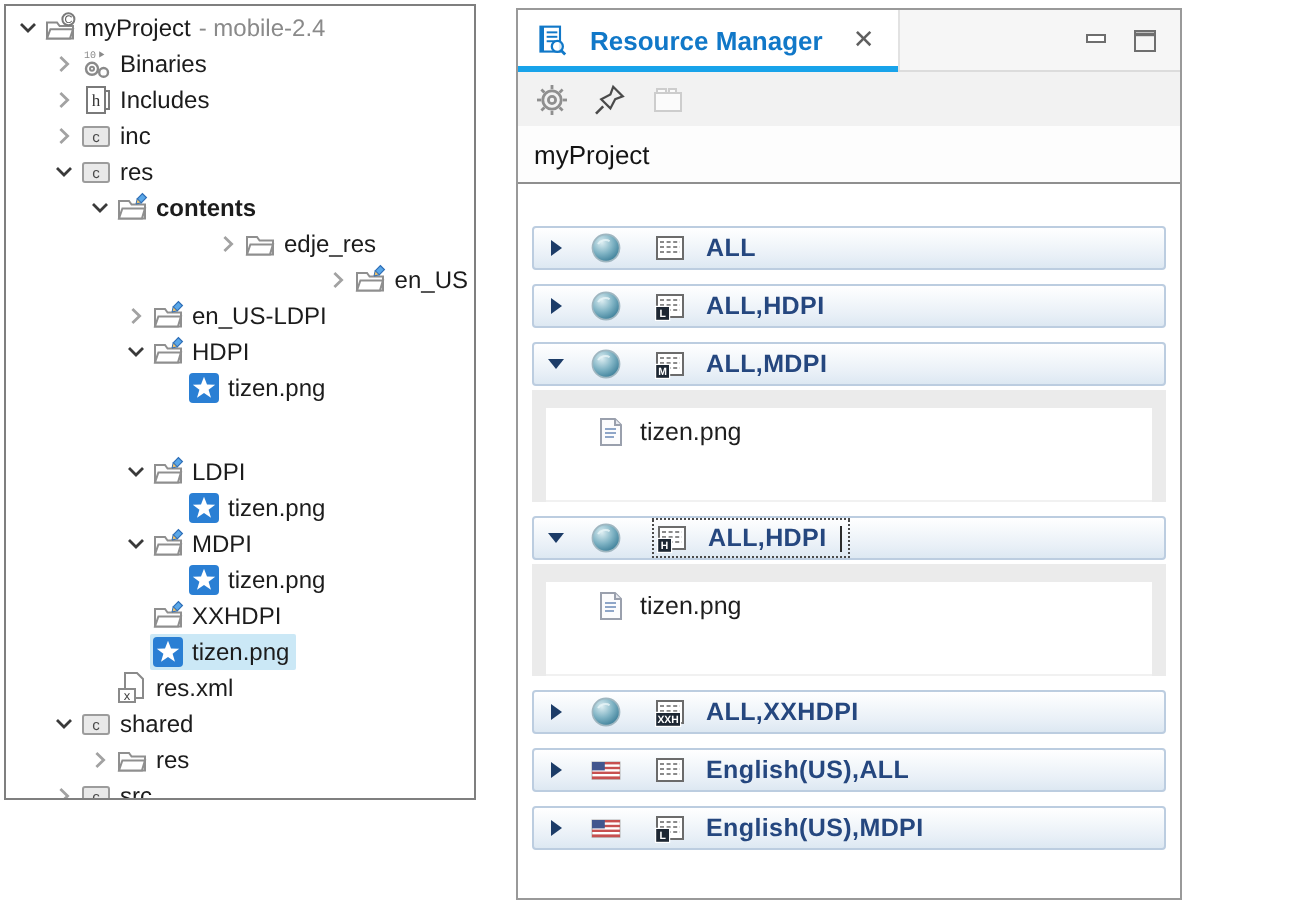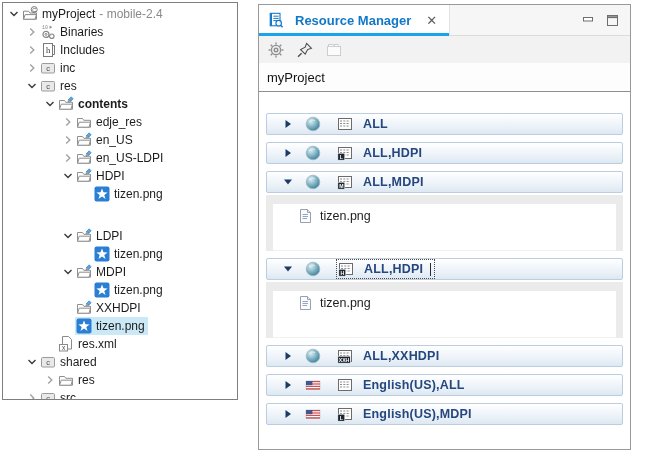--- a/index.html
+++ b/index.html
@@ -19,21 +19,21 @@
   .tw{width:14px;height:14px;flex:0 0 14px;display:flex;align-items:center;justify-content:center;}
   .tw svg{width:10px;height:10px;display:block;}
   .row-c{display:flex;align-items:center;padding:1px 3px 1px 1px;border-radius:1px;}
   .row-c.sel{background:#cbe8f6;}
   .ic16{width:16px;height:16px;flex:0 0 16px;margin-right:4px;display:flex;align-items:center;justify-content:center;}
   .ic16 svg{width:16px;height:16px;display:block;}
   .t-label{font-size:12px;color:#1c1c1c;line-height:16px;}
   .t-suffix{font-size:12px;color:#8a8a8a;margin-left:4px;}
   
   .rm-panel{
-    position:absolute;left:258px;top:4px;width:373px;height:446px;
+    position:absolute;left:258px;top:4px;width:333px;height:446px;
     border:1px solid #999;background:#fff;box-sizing:border-box;
     display:flex;flex-direction:column;
   }
   .rm-tabbar{height:30px;flex:0 0 30px;background:#f6f6f6;display:flex;align-items:stretch;border-bottom:1px solid #dcdcdc;}
   .rm-tab{position:relative;display:flex;align-items:center;gap:7px;padding:0 12px 0 9px;background:#fff;border-right:1px solid #e2e2e2;}
   .rm-tab::after{content:"";position:absolute;left:0;right:0;bottom:-1px;height:3px;background:#18a3ea;}
   .rm-tab-label{font-size:13px;font-weight:bold;color:#1178c8;}
   .rm-tab-close{font-size:13px;color:#5f5f5f;margin-left:8px;cursor:default;}
   .rm-winctl{margin-left:auto;display:flex;align-items:center;gap:9px;padding-right:10px;}
   .rm-winctl span{width:15px;height:15px;display:flex;align-items:center;justify-content:center;}
@@ -41,21 +41,21 @@
   .rm-toolbar{height:27px;flex:0 0 27px;background:#f2f2f2;display:flex;align-items:center;gap:9px;padding:0 0 0 7px;}
   .rm-tool{width:20px;height:20px;display:flex;align-items:center;justify-content:center;}
   .rm-tool svg{width:18px;height:18px;display:block;}
   .rm-projrow{height:28px;flex:0 0 28px;display:flex;align-items:center;padding-left:8px;
     border-bottom:1px solid #8f8f8f;background:#fdfdfd;font-size:13px;color:#141414;}
   .rm-list{padding:21px 7px 0 7px;flex:1 1 auto;overflow:hidden;}
   .rm-section{margin-bottom:7px;}
   .rm-header{
     height:22px;box-sizing:border-box;border:1px solid #bccde0;border-radius:2px;
     background:linear-gradient(#ffffff, #e9f0f7 70%, #dde8f2);
-    display:flex;align-items:center;padding:0 16px;gap:12px;
+    display:flex;align-items:center;padding:0 6px;gap:12px;
   }
   .rm-tri{width:10px;height:10px;flex:0 0 10px;display:flex;align-items:center;justify-content:center;}
   .rm-tri svg{width:10px;height:10px;display:block;}
   .rm-hlabel{font-size:12.5px;font-weight:bold;color:#25477f;letter-spacing:.2px;}
   .focusring{display:flex;align-items:center;gap:6px;outline:1px dotted #4a4a4a;padding:1px 3px 1px 1px;}
   .caret{display:inline-block;width:1px;height:13px;background:#2a2a2a;margin-left:1px;}
   .rm-body{
     margin-top:2px;height:56px;box-sizing:border-box;background:#fff;
     border-top:9px solid #ebebeb;border-left:7px solid #ebebeb;border-right:7px solid #ebebeb;
     box-shadow:inset 0 -1px 0 #f1f1f1;
@@ -167,37 +167,37 @@
             <svg viewBox="0 0 16 16">
               <path d="M1.5 13.2 v-8.7 h5 l1.3 1.8 h6.7 v6.9 z" fill="#fdfdfd" stroke="#8f8f8f"></path>
               <path d="M1.5 13.2 l1.7-5 h11.3 l-1.5 5 z" fill="#fff" stroke="#8f8f8f"></path>
               <path d="M10.6 3.4 L13.2 0.8 L15.2 2.8 L12.6 5.4 Z" fill="#5aa7e8" stroke="#2d6db6" stroke-width="0.6"></path>
               <path d="M10.6 3.4 L12.6 5.4 L10 6 Z" fill="#f0c26a" stroke="#2d6db6" stroke-width="0.5"></path>
             </svg>
           </span>
           <span class="t-label">contents</span>
         </span>
       </div>
-      <div class="tree-row" style="padding-left: 58px;">
+      <div class="tree-row" style="padding-left: 58px; justify-content: center;">
         <span class="tw">
           <svg viewBox="0 0 10 10">
             <path d="M3.2 1.5 L6.8 5 L3.2 8.5" stroke="#a2a2a2" stroke-width="1.4" fill="none"></path>
           </svg>
         </span>
         <span class="row-c">
           <span class="ic16">
             <svg viewBox="0 0 16 16">
               <path d="M1.5 13.2 v-8.7 h5 l1.3 1.8 h6.7 v6.9 z" fill="#fdfdfd" stroke="#8f8f8f"></path>
               <path d="M1.5 13.2 l1.7-5 h11.3 l-1.5 5 z" fill="#fff" stroke="#8f8f8f"></path>
             </svg>
           </span>
           <span class="t-label">edje_res</span>
         </span>
       </div>
-      <div class="tree-row" style="padding-left: 58px;">
+      <div class="tree-row" style="padding-left: 58px; justify-content: flex-end;">
         <span class="tw">
           <svg viewBox="0 0 10 10">
             <path d="M3.2 1.5 L6.8 5 L3.2 8.5" stroke="#a2a2a2" stroke-width="1.4" fill="none"></path>
           </svg>
         </span>
         <span class="row-c">
           <span class="ic16">
             <svg viewBox="0 0 16 16">
               <path d="M1.5 13.2 v-8.7 h5 l1.3 1.8 h6.7 v6.9 z" fill="#fdfdfd" stroke="#8f8f8f"></path>
               <path d="M1.5 13.2 l1.7-5 h11.3 l-1.5 5 z" fill="#fff" stroke="#8f8f8f"></path>

